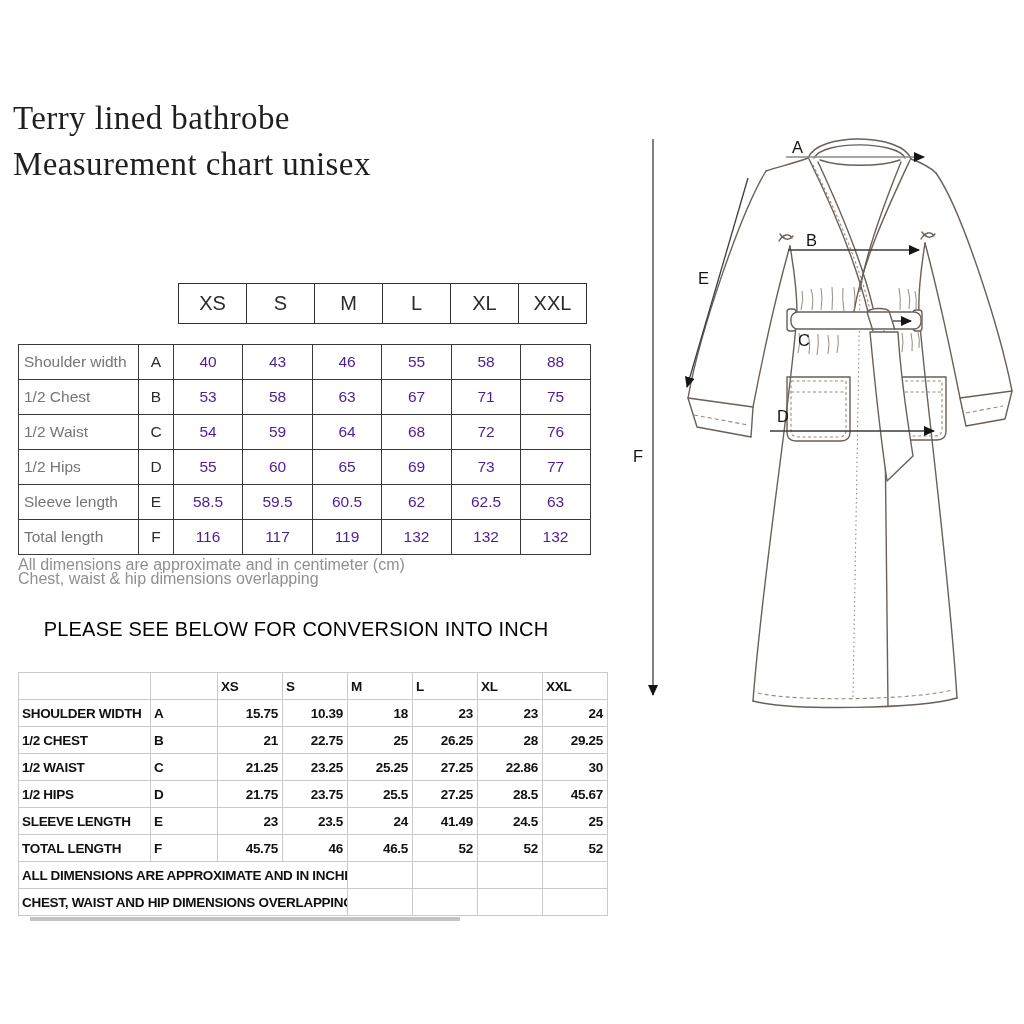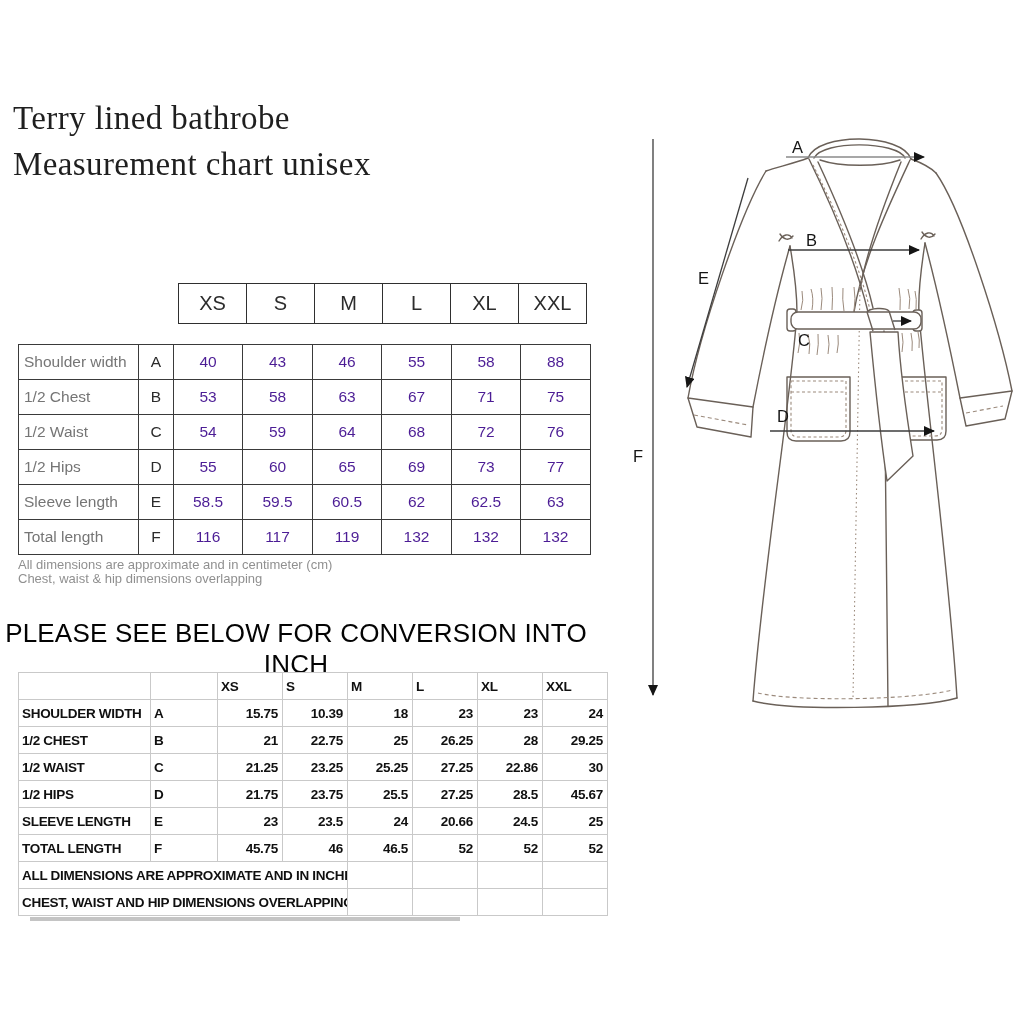--- a/index.html
+++ b/index.html
@@ -13,24 +13,24 @@
   .cm-strip .cell{box-sizing:border-box;width:69px;height:41px;border:1px solid #2f2f2f;
         margin-left:-1px;display:flex;align-items:center;justify-content:center;
         font-size:20px;color:#2c2c2c;background:#fff;}
   .cm-strip .cell:first-child{margin-left:0;}
   
   .cm-table{position:absolute;left:18px;top:344px;border-collapse:collapse;table-layout:fixed;width:572px;}
   .cm-table td{box-sizing:border-box;border:1px solid #3a3a3a;height:35px;font-size:15.5px;
         color:#4c1d95;text-align:center;padding:0;}
   .cm-table td:nth-child(1){text-align:left;padding-left:5px;color:#757575;}
   .cm-table td:nth-child(2){color:#2b2b2b;}
-  .footnote{position:absolute;left:18px;top:558px;font-size:13px;line-height:14px;color:#909090;}
+  .footnote{position:absolute;left:18px;top:558px;font-size:16px;line-height:14px;color:#909090;}
   
   .conv-heading{position:absolute;left:0;top:618px;width:592px;text-align:center;
-        font-size:26px;color:#030303;letter-spacing:0.2px;}
+        font-size:20px;color:#030303;letter-spacing:0.2px;}
   
   .inch-table{position:absolute;left:18px;top:672px;border-collapse:collapse;table-layout:fixed;
         width:589px;font-weight:bold;letter-spacing:-0.3px;}
   .inch-table td{box-sizing:border-box;border:1px solid #c9c9c9;height:27px;font-size:13.5px;
         color:#101010;padding:0 4px;text-align:right;white-space:nowrap;overflow:hidden;}
   .inch-table td:nth-child(1),.inch-table td:nth-child(2){text-align:left;padding-left:3px;}
   .inch-table tr.hdr-row td{text-align:left;padding-left:3px;}
   .inch-table tr.note-row td:first-child{text-align:left;padding-left:3px;}
   .gray-bar{position:absolute;left:30px;top:917px;width:430px;height:4px;background:#c4c4c4;}
   .diagram{position:absolute;left:620px;top:85px;}
@@ -199,21 +199,21 @@
           <td>27.25</td>
           <td>28.5</td>
           <td>45.67</td>
         </tr>
         <tr>
           <td>SLEEVE LENGTH</td>
           <td>E</td>
           <td>23</td>
           <td>23.5</td>
           <td>24</td>
-          <td>20.66</td>
+          <td>41.49</td>
           <td>24.5</td>
           <td>25</td>
         </tr>
         <tr>
           <td>TOTAL LENGTH</td>
           <td>F</td>
           <td>45.75</td>
           <td>46</td>
           <td>46.5</td>
           <td>52</td>

